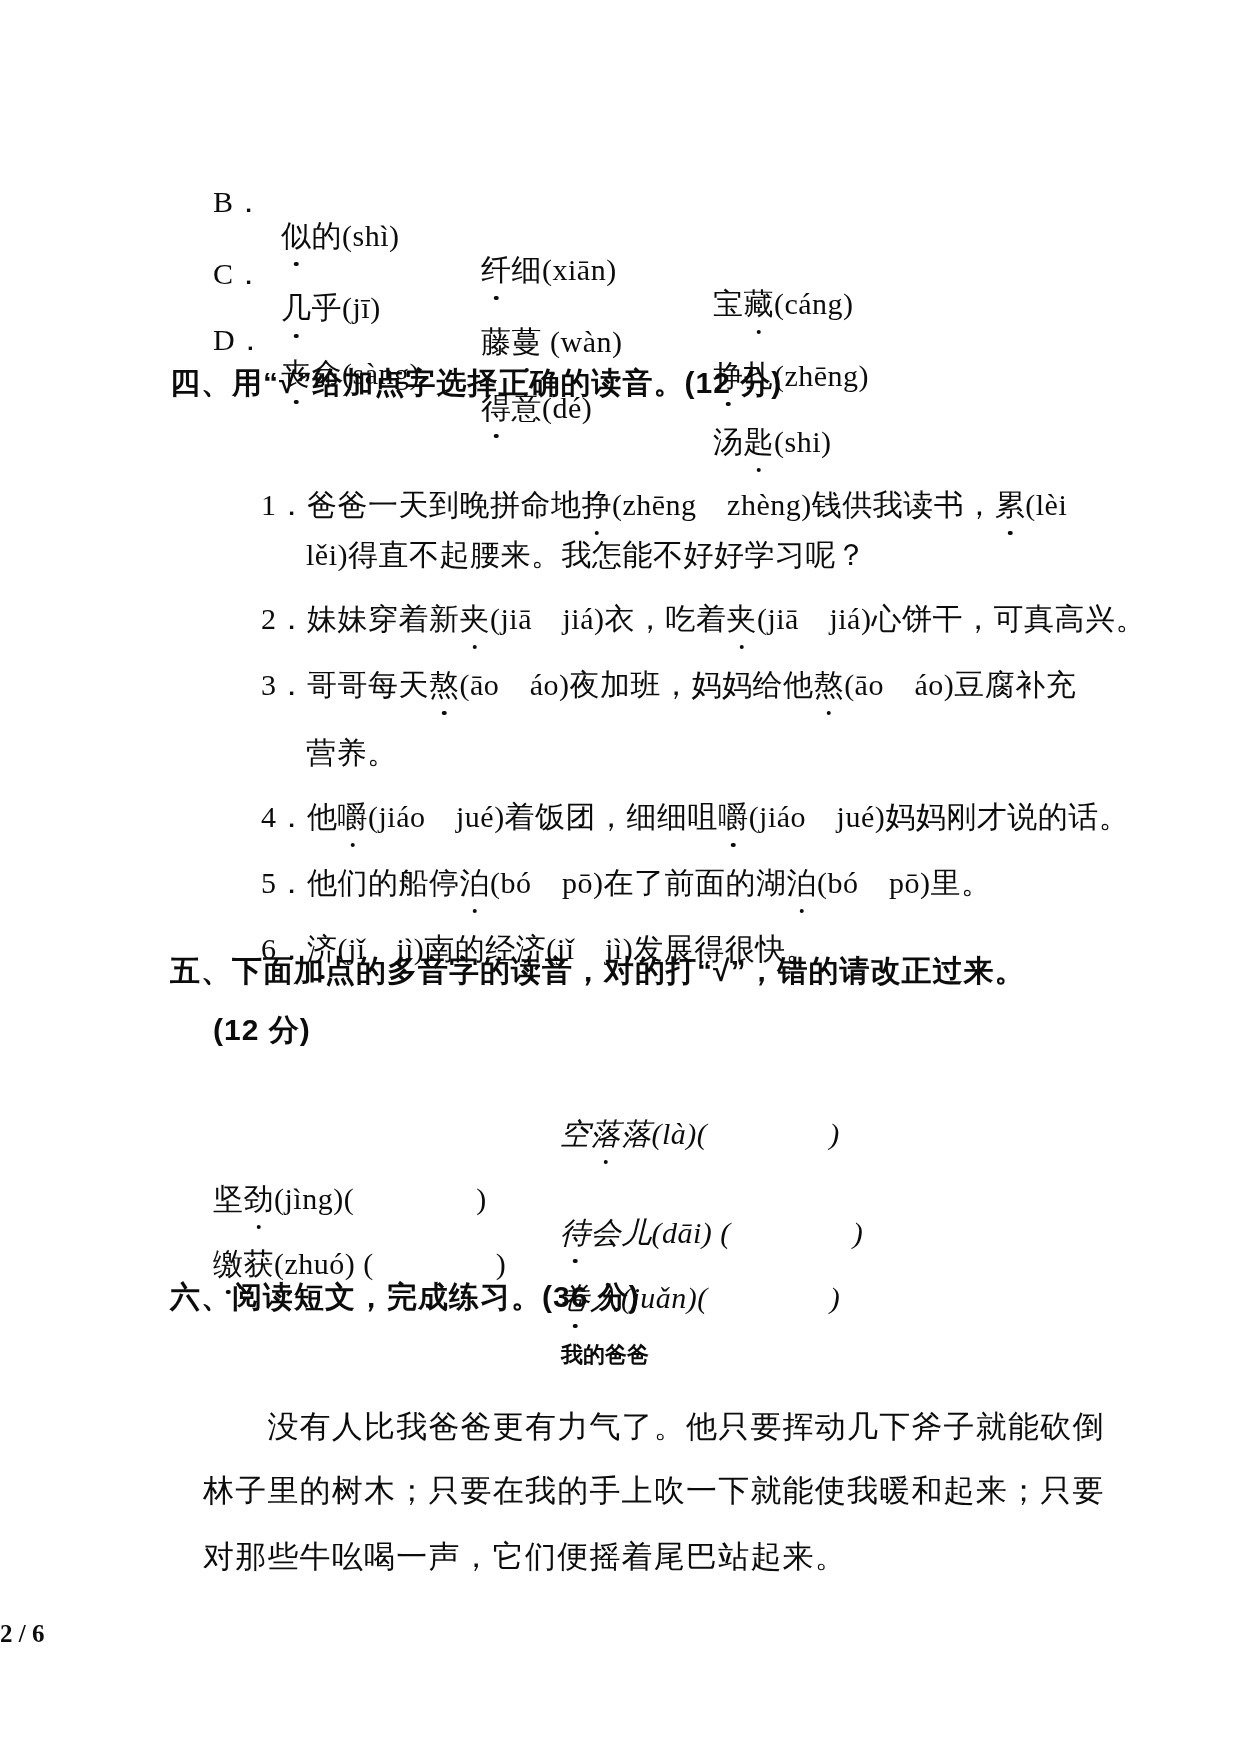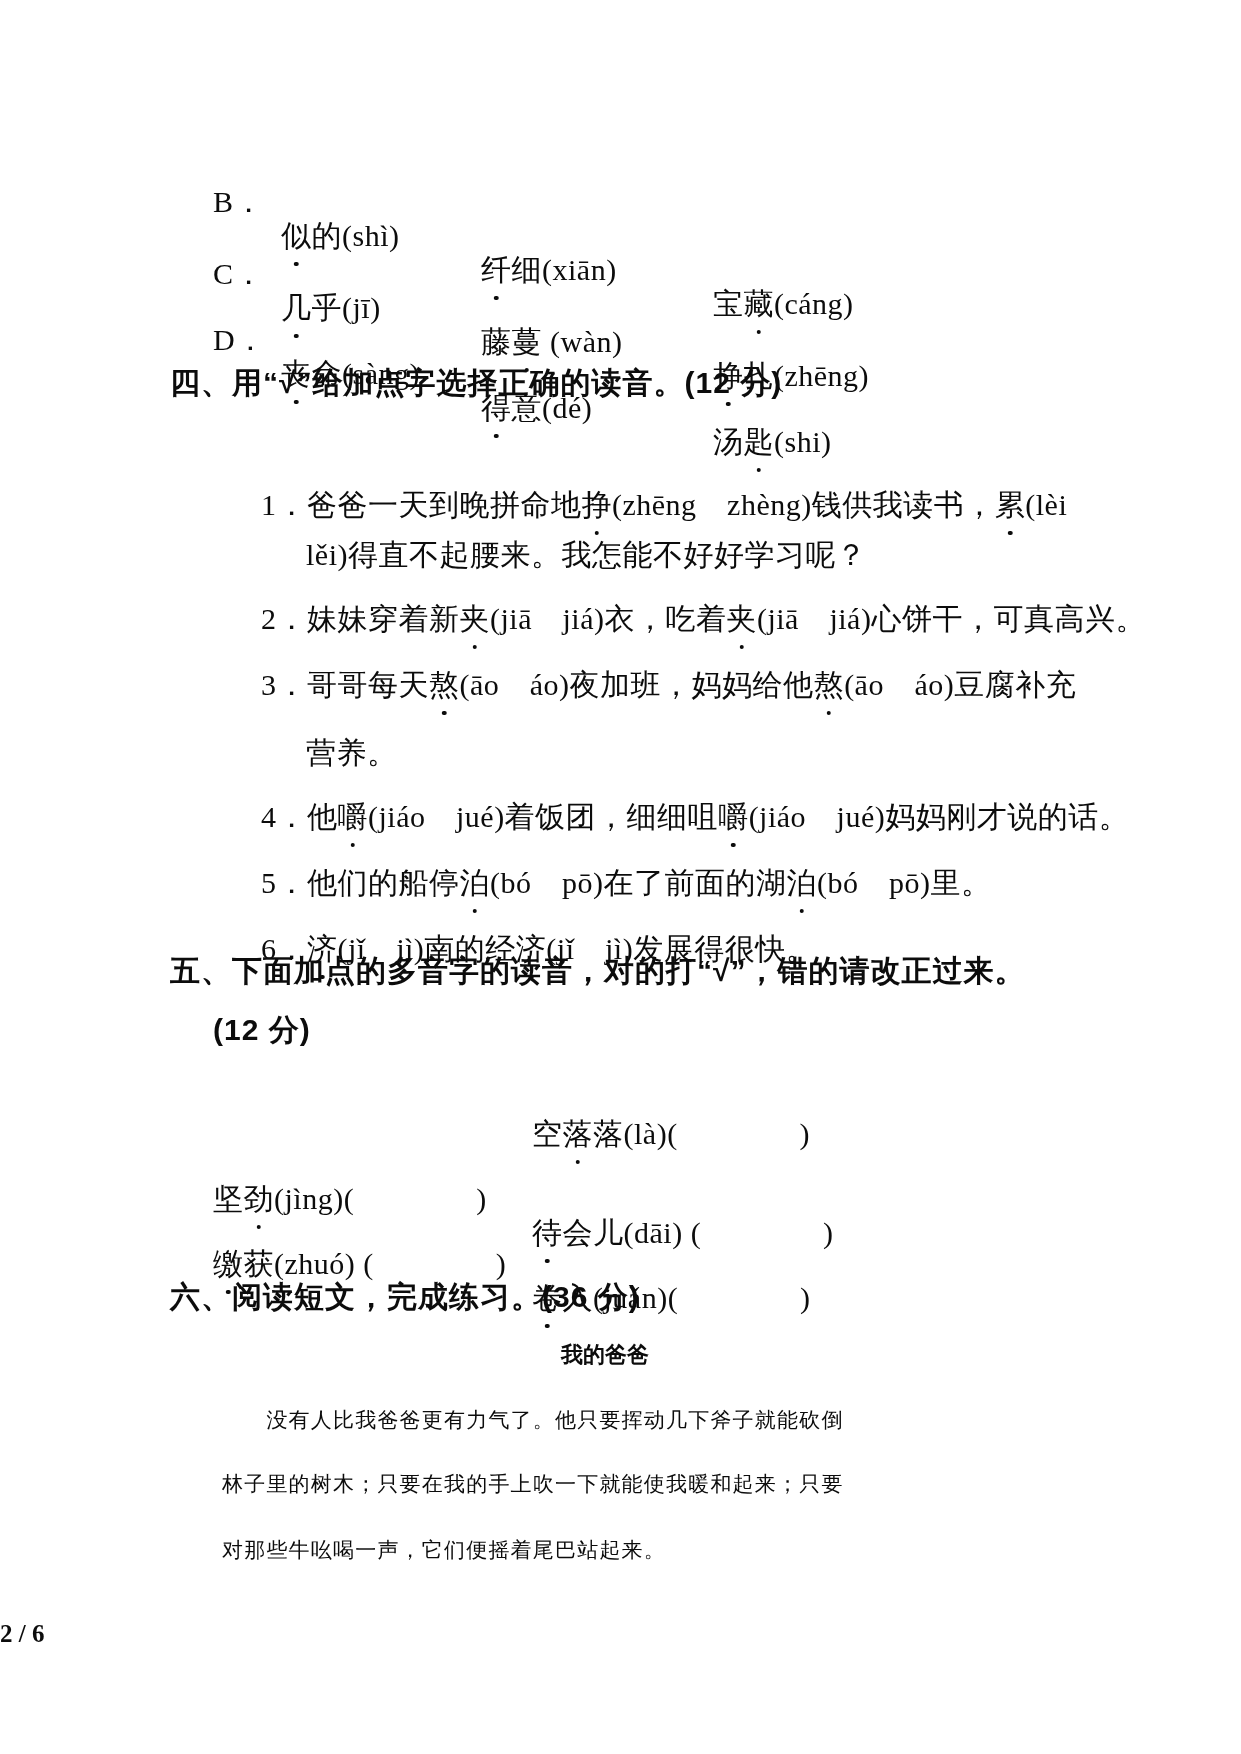--- a/index.html
+++ b/index.html
@@ -16,35 +16,35 @@
   }
   .x-head{left:170px;font-family:"Liberation Sans","DejaVu Sans",sans-serif;font-weight:700;letter-spacing:1px;}
   .x-item{left:213px;}
   .x-cont{left:258px;}
   .num{display:inline-block;min-width:45px;}
   .opt-label{position:absolute;left:213px;}
   .opt-c1{position:absolute;left:281px;}
   .opt-c2{position:absolute;left:481px;}
   .opt-c3{position:absolute;left:713px;}
   .wc-1{position:absolute;left:213px;}
-  .wc-2{position:absolute;left:532px;}
+  .wc-2{position:absolute;left:560px;font-style:italic;}
   .opt-row,.word-row{position:absolute;left:0;width:100%;height:44px;font-size:30px;white-space:pre;letter-spacing:0.5px;}
   
   .dc{position:relative;display:inline-block;}
   .dc::after{
     content:"";position:absolute;left:50%;bottom:-0.30em;
     width:0.15em;height:0.15em;background:#0c0c0c;border-radius:50%;
     transform:translateX(-50%);
   }
   .passage-title{
     position:absolute;left:170px;width:870px;text-align:center;
     font-family:"Liberation Sans","DejaVu Sans",sans-serif;font-weight:700;
     font-size:22px;white-space:pre;
   }
-  .passage-line{position:absolute;left:222px;white-space:pre;font-size:21px;letter-spacing:1.2px;}
+  .passage-line{position:absolute;left:203px;white-space:pre;font-size:31px;letter-spacing:1.2px;}
   .footer{
     position:absolute;left:0;width:100%;
     font-size:25px;font-weight:700;white-space:pre;
   }
 </style>
 </head>
 <body>
 
 <div class="page">
 

